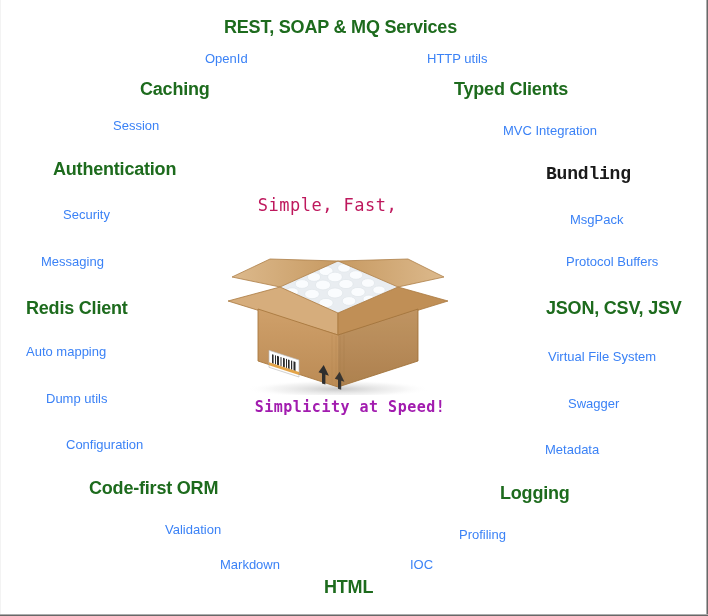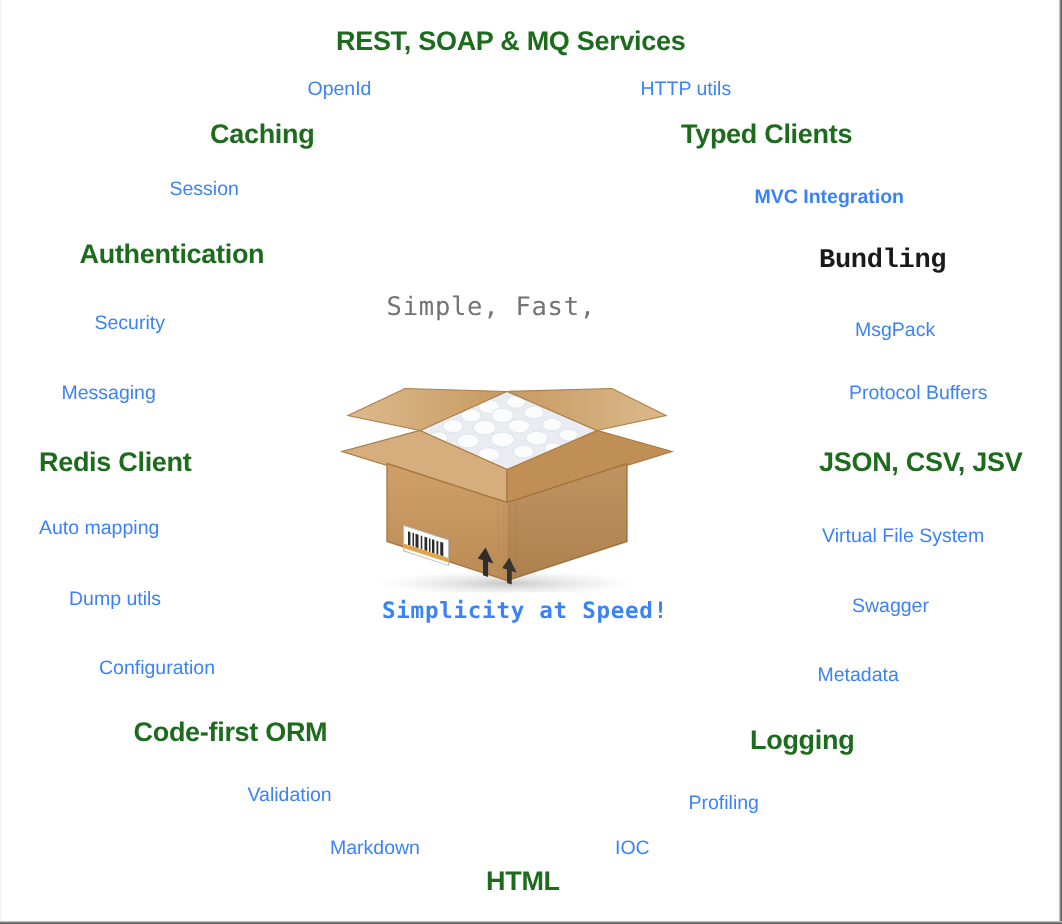--- a/index.html
+++ b/index.html
@@ -78,32 +78,32 @@
 
   
   .center-heading {
     position: absolute;
     left: 0;
     width: 655px;
     text-align: center;
     font-family: "DejaVu Sans Mono", monospace;
     font-size: 17px;
     line-height: 26px;
-    color: #737373;
+    color: #be185d;
     letter-spacing: 0.5px;
   }
   .center-tagline {
     position: absolute;
     left: 0;
     width: 700px;
     text-align: center;
     font-family: "DejaVu Sans Mono", monospace;
     font-size: 15px;
     font-weight: bold;
-    color: #3b82f6;
+    color: #a21caf;
     letter-spacing: 0.5px;
   }
 
   
   #box-illustration {
     position: absolute;
     left: 222px;
     top: 243px;
     width: 232px;
     height: 152px;
@@ -215,21 +215,21 @@
 
   <div class="center-tagline" style="top:398px;">Simplicity at Speed!</div>
 
   <div id="labels-layer">
       <div class="cloud-label major" style="left: 224px; top: 18px;">REST, SOAP &amp; MQ Services</div>
       <div class="cloud-label minor" style="left: 205px; top: 52px;">OpenId</div>
       <div class="cloud-label minor" style="left: 427px; top: 52px;">HTTP utils</div>
       <div class="cloud-label major" style="left: 140px; top: 80px;">Caching</div>
       <div class="cloud-label major" style="left: 454px; top: 80px;">Typed Clients</div>
       <div class="cloud-label minor" style="left: 113px; top: 119px;">Session</div>
-      <div class="cloud-label minor" style="left: 503px; top: 124px; font-weight: bold;">MVC Integration</div>
+      <div class="cloud-label minor" style="left: 503px; top: 124px;">MVC Integration</div>
       <div class="cloud-label major" style="left: 53px; top: 160px;">Authentication</div>
       <div class="cloud-label major-dark" style="left: 546px; top: 165px; font-family: Liberation Mono, monospace;">Bundling</div>
       <div class="cloud-label minor" style="left: 63px; top: 208px;">Security</div>
       <div class="cloud-label minor" style="left: 570px; top: 213px;">MsgPack</div>
       <div class="cloud-label minor" style="left: 41px; top: 255px;">Messaging</div>
       <div class="cloud-label minor" style="left: 566px; top: 255px;">Protocol Buffers</div>
       <div class="cloud-label major" style="left: 26px; top: 299px;">Redis Client</div>
       <div class="cloud-label major" style="left: 546px; top: 299px;">JSON, CSV, JSV</div>
       <div class="cloud-label minor" style="left: 26px; top: 345px;">Auto mapping</div>
       <div class="cloud-label minor" style="left: 548px; top: 350px;">Virtual File System</div>

